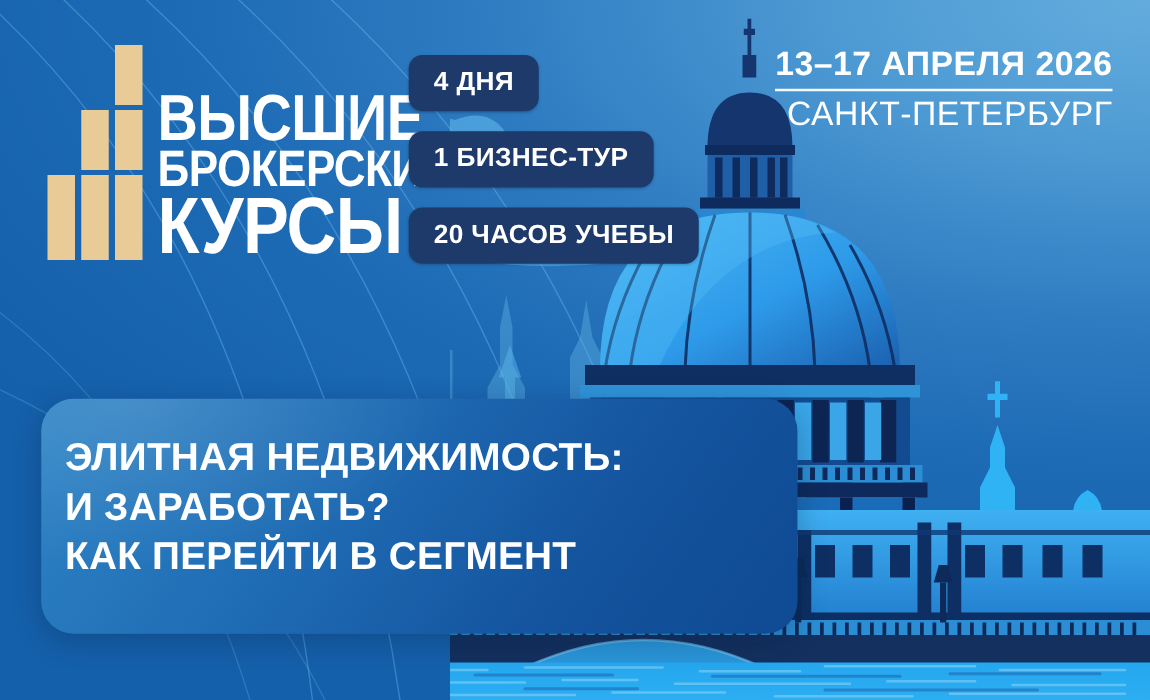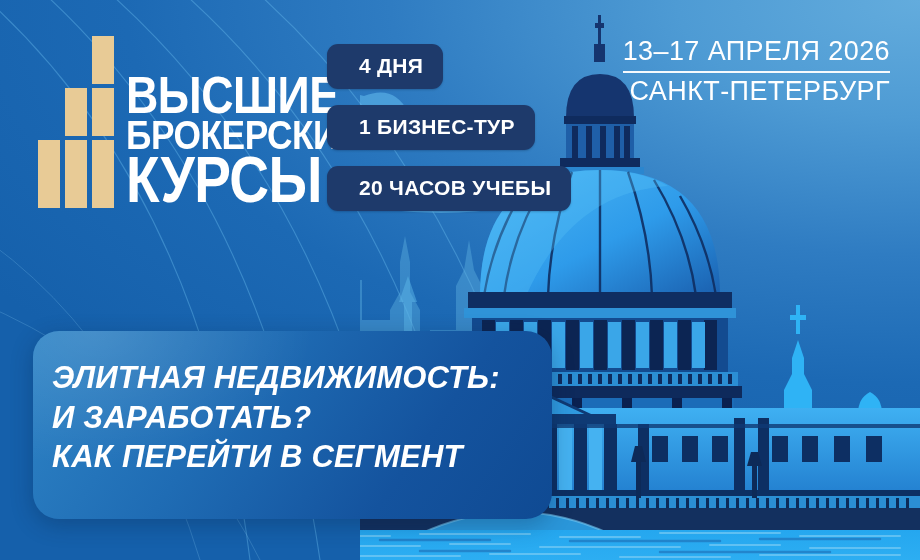--- a/index.html
+++ b/index.html
@@ -36,39 +36,38 @@
   .lw1{font-size:52px;}
   .lw2{font-size:41px;}
   .lw3{font-size:64px;}
 
   
   .pills{position:absolute;left:327px;top:44px;display:flex;flex-direction:column;gap:16px;align-items:flex-start;}
   .pill{
     background:#1e3a6b;color:#ffffff;
     border-radius:11px;
     font-size:21px;font-weight:bold;letter-spacing:0.3px;
-    padding:10px 20px 11px 32px;
+    padding:10px 20px 11px 20px;
     white-space:nowrap;
     box-shadow:0 1px 2px rgba(8,30,60,.25);
   }
 
   
   .datecity{position:absolute;right:30px;top:36px;text-align:right;color:#fff;}
-  .datecity .d1{font-size:27px;font-weight:normal;letter-spacing:0.4px;white-space:nowrap;}
+  .datecity .d1{font-size:27px;font-weight:bold;letter-spacing:0.4px;white-space:nowrap;}
   .datecity .rule{height:2px;background:#ffffff;margin:4px 0 3px auto;width:100%;opacity:.95;}
   .datecity .d2{font-size:27px;font-weight:normal;letter-spacing:0.4px;white-space:nowrap;}
 
   
   .headline-card{
-    position:absolute;left:33px;top:331px;width:519px;height:188px;
+    position:absolute;left:33px;top:319px;width:605px;height:188px;
     border-radius:26px;
     background:linear-gradient(125deg,#2e84c6 0%,#1f6cb4 38%,#14539e 72%,#0f4a93 100%);
     box-shadow:0 6px 22px rgba(6,28,58,.28);
     overflow:hidden;
-    font-style:italic;
   }
   .headline-card::after{
     content:"";position:absolute;inset:0;
     background:radial-gradient(70% 120% at 12% 0%, rgba(255,255,255,.13) 0%, rgba(255,255,255,0) 60%);
   }
   .headline{
     position:absolute;left:19px;top:27px;right:16px;
     color:#ffffff;font-size:31px;font-weight:bold;
     line-height:1.28;letter-spacing:0.2px;z-index:2;
   }

